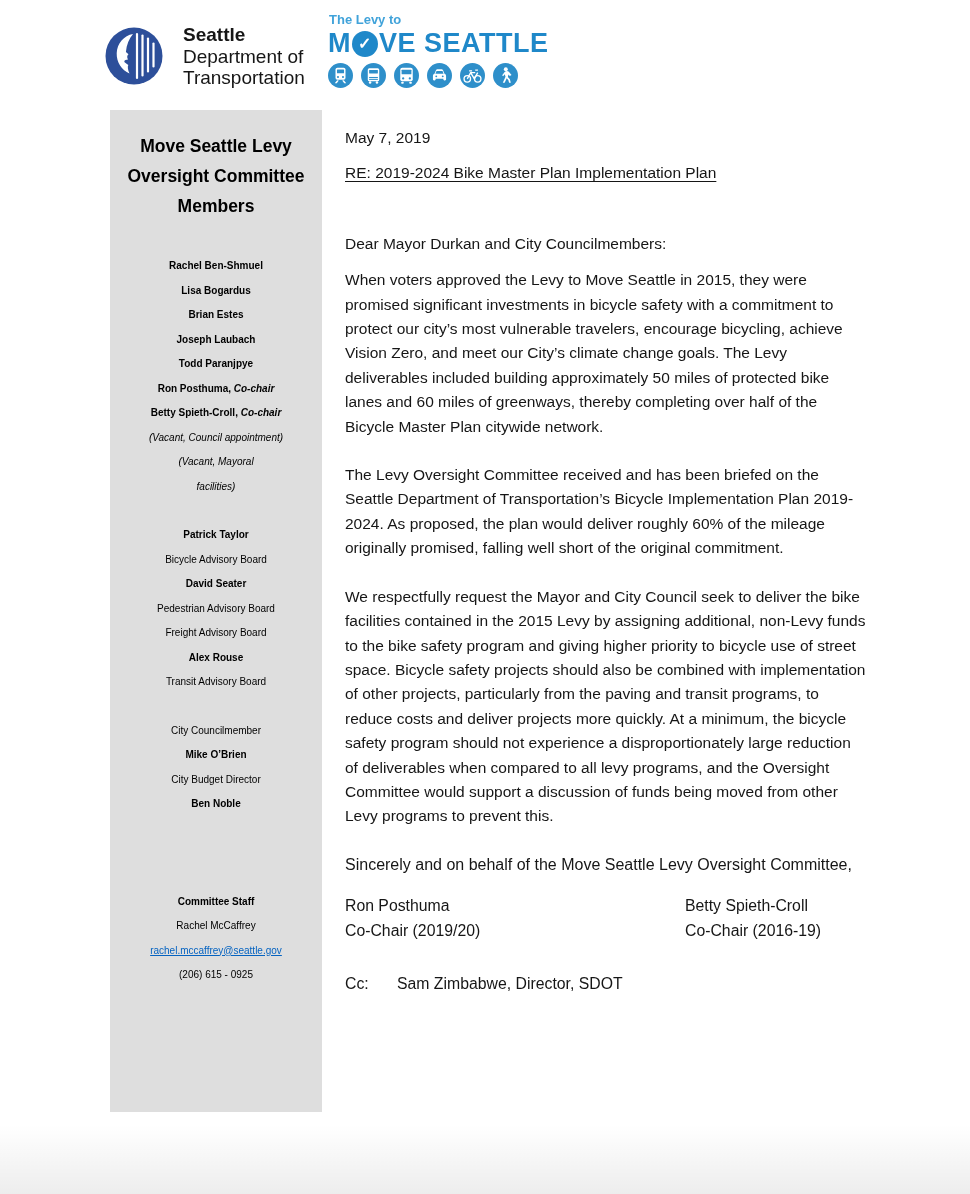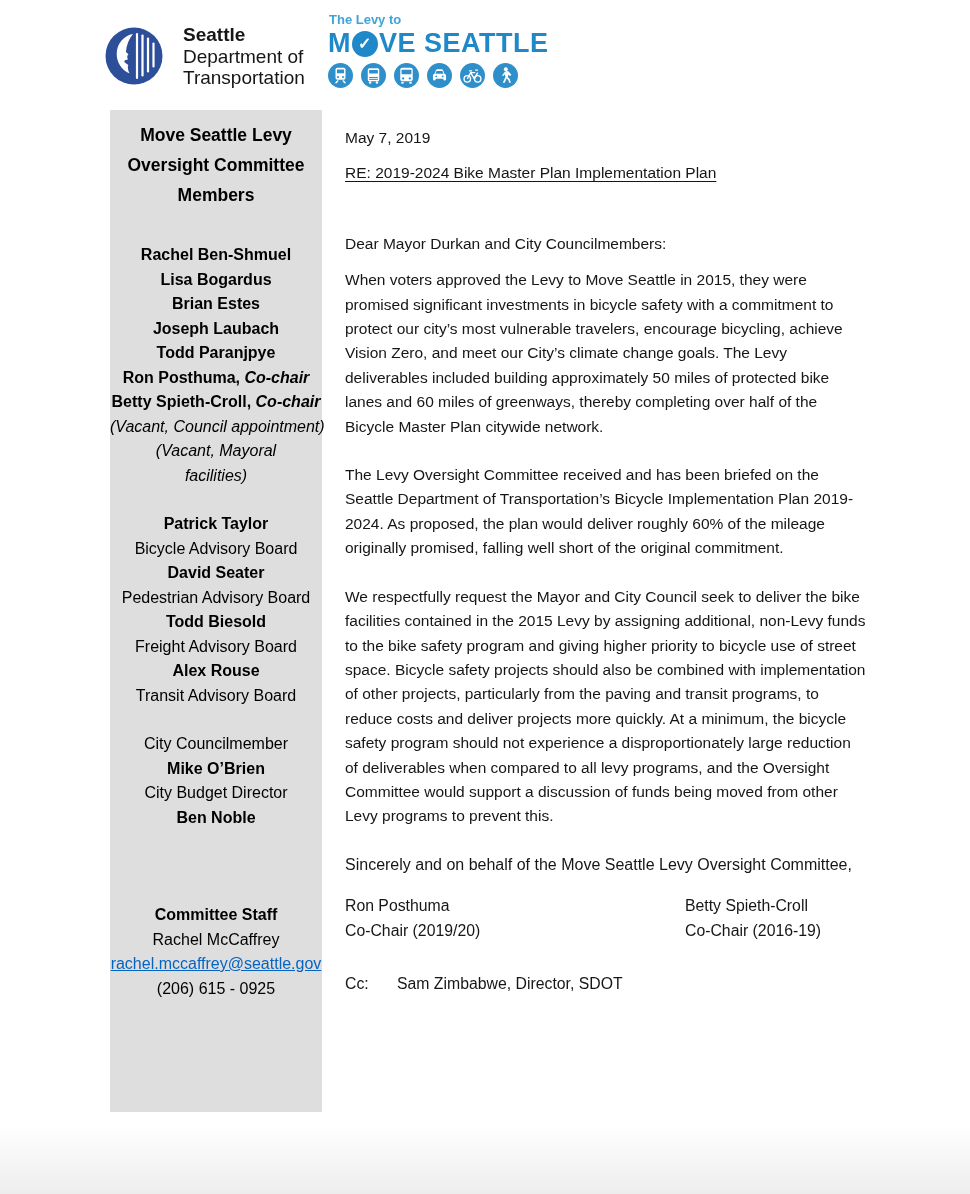--- a/index.html
+++ b/index.html
@@ -13,23 +13,23 @@
   .sdot-text .bold{font-weight:700;}
 
   .levy-logo{position:absolute;left:328px;top:12px;}
   .levy-tagline{color:#41a3da;font-size:13px;font-weight:700;margin:0 0 1px 1px;}
   .levy-title{color:#1f88c9;font-size:27px;font-weight:700;letter-spacing:0.5px;display:flex;align-items:center;line-height:30px;}
   .levy-o{width:26px;height:26px;border-radius:50%;background:#1f88c9;color:#fff;display:inline-flex;align-items:center;justify-content:center;font-size:16px;font-weight:700;margin:2px 1px 0 1px;}
   .levy-icons{display:flex;gap:8px;margin-top:5px;}
   .ticon{width:25px;height:25px;display:block;}
 
   
-  .sidebar{position:absolute;left:110px;top:110px;width:212px;height:1002px;background:#dedede;text-align:center;box-sizing:border-box;padding-top:10px;}
+  .sidebar{position:absolute;left:110px;top:110px;width:212px;height:1002px;background:#dedede;text-align:center;box-sizing:border-box;padding-top:21px;}
   .sb-title{font-size:17.5px;font-weight:700;line-height:30px;margin:0 10px 33px;color:#000;}
-  .sb-line{font-size:16px;line-height:24.5px;white-space:nowrap;color:#000;}
+  .sb-line{font-size:10px;line-height:24.5px;white-space:nowrap;color:#000;}
   .s-b{font-weight:700;}
   .s-i{font-style:italic;}
   .s-bi{font-weight:700;font-style:italic;}
   .sb-link{color:#0563c1;text-decoration:underline;cursor:pointer;}
 
   
   .letter{position:absolute;left:345px;top:119px;width:522px;}
   .letter p{margin:0;font-size:15.5px;line-height:24.4px;color:#161616;}
   .letter .date{margin:7px 0 11px;}
   .letter .subject{margin:0 0 46px;text-decoration:underline;text-underline-offset:3px;}
@@ -140,21 +140,20 @@
         <div class="sb-line"><span class="s-b">Ron Posthuma, </span><span class="s-bi">Co-chair</span></div>
         <div class="sb-line"><span class="s-b">Betty Spieth-Croll, </span><span class="s-bi">Co-chair</span></div>
         <div class="sb-line"><span class="s-i">(Vacant, Council appointment)</span></div>
         <div class="sb-line"><span class="s-i">(Vacant, Mayoral</span></div>
         <div class="sb-line"><span class="s-i">facilities)</span></div>
         <div style="height: 24px;"></div>
         <div class="sb-line"><span class="s-b">Patrick Taylor</span></div>
         <div class="sb-line"><span class="s-r">Bicycle Advisory Board</span></div>
         <div class="sb-line"><span class="s-b">David Seater</span></div>
         <div class="sb-line"><span class="s-r">Pedestrian Advisory Board</span></div>
-        <div class="sb-line"><span class="s-b">Todd Biesold</span></div>
         <div class="sb-line"><span class="s-r">Freight Advisory Board</span></div>
         <div class="sb-line"><span class="s-b">Alex Rouse</span></div>
         <div class="sb-line"><span class="s-r">Transit Advisory Board</span></div>
         <div style="height: 24px;"></div>
         <div class="sb-line"><span class="s-r">City Councilmember</span></div>
         <div class="sb-line"><span class="s-b">Mike O’Brien</span></div>
         <div class="sb-line"><span class="s-r">City Budget Director</span></div>
         <div class="sb-line"><span class="s-b">Ben Noble</span></div>
         <div style="height: 73px;"></div>
         <div class="sb-line"><span class="s-b">Committee Staff</span></div>

